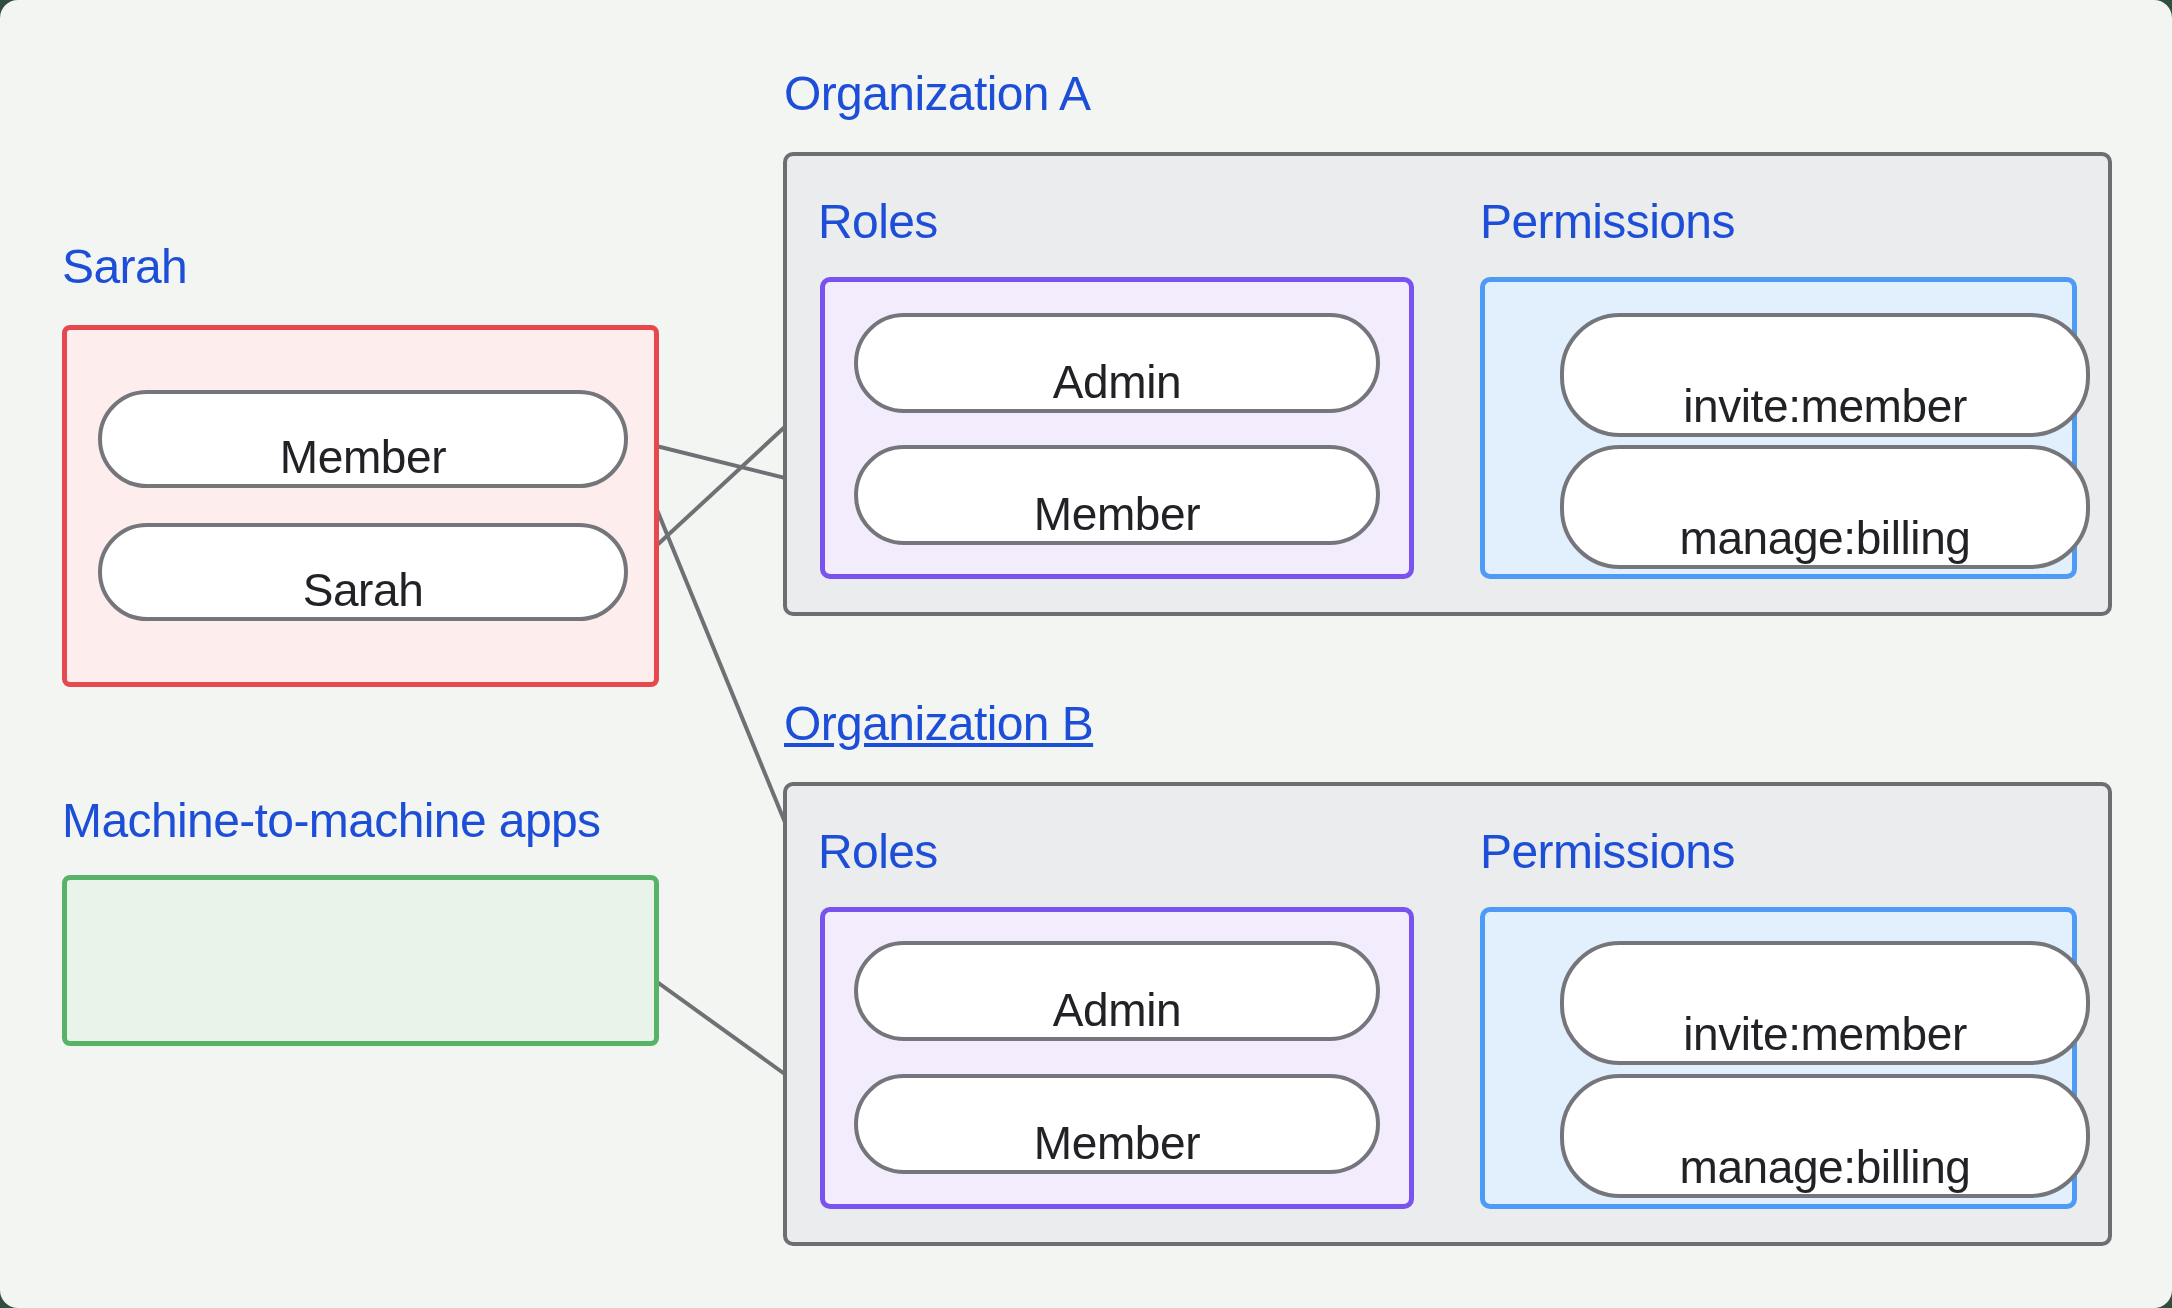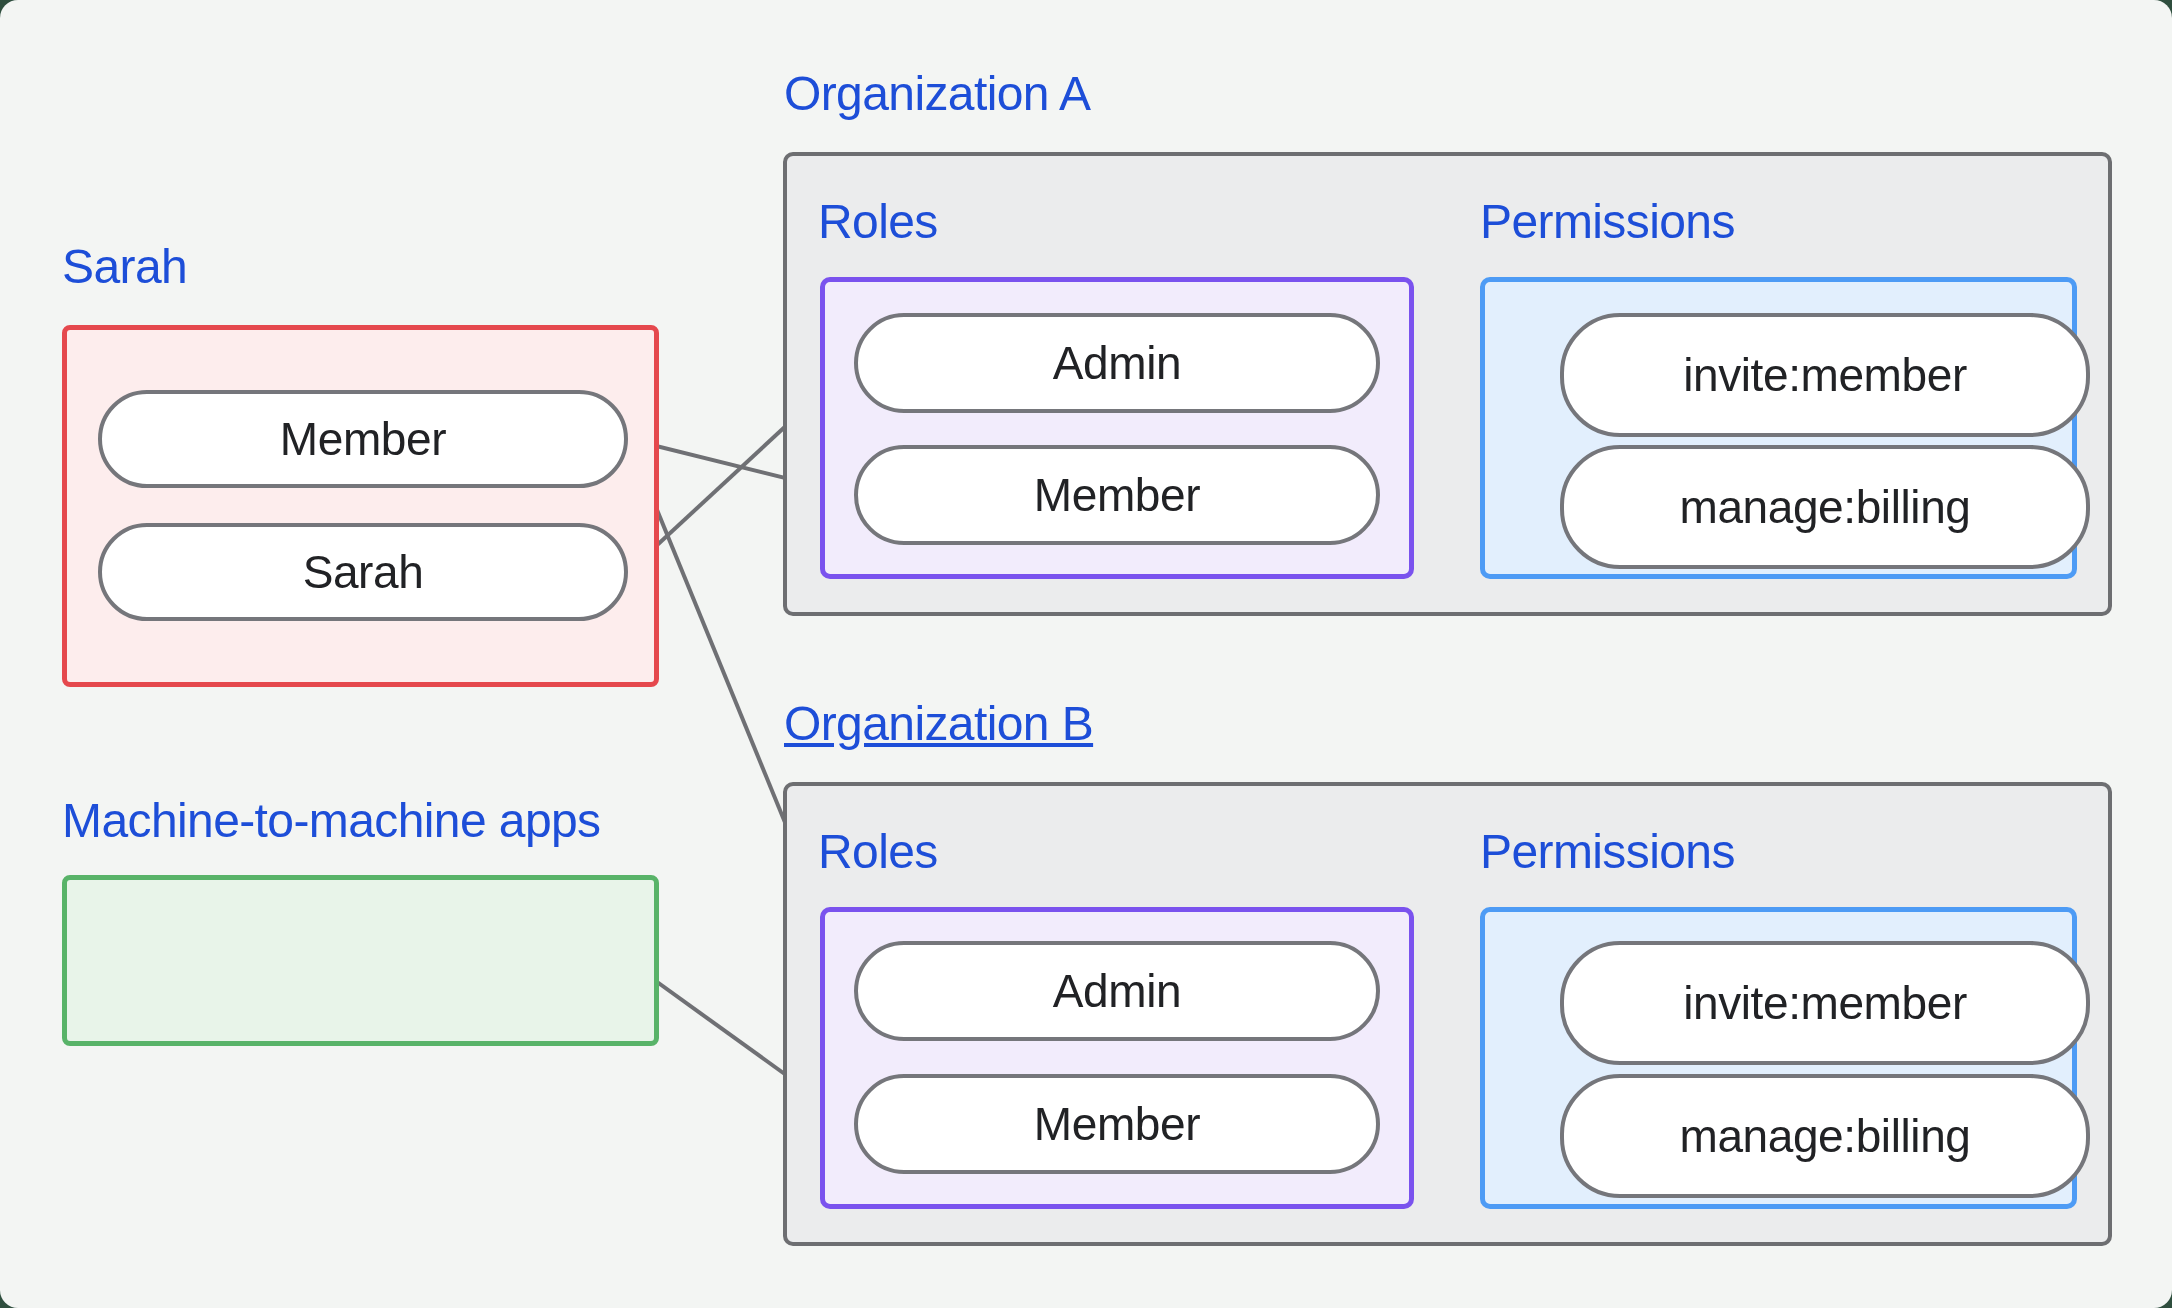--- a/index.html
+++ b/index.html
@@ -76,21 +76,21 @@
   .roles-box.a, .perms-box.a { top: 277px; }
   .roles-box.b, .perms-box.b { top: 907px; }
 
   .pill {
     position: absolute;
     box-sizing: border-box;
     background: #ffffff;
     border: 4px solid #75767b;
     border-radius: 60px;
     display: flex;
-    align-items: center;
+    align-items: flex-end;
     justify-content: center;
     font-size: 46px;
     letter-spacing: -0.4px;
     color: #212225;
     white-space: nowrap;
   }
   .user-pill  { left: 98px;  width: 530px; height: 98px; }
   .role-pill  { left: 854px; width: 526px; height: 100px; }
   .perm-pill  { left: 1560px; width: 530px; height: 124px; }
 

